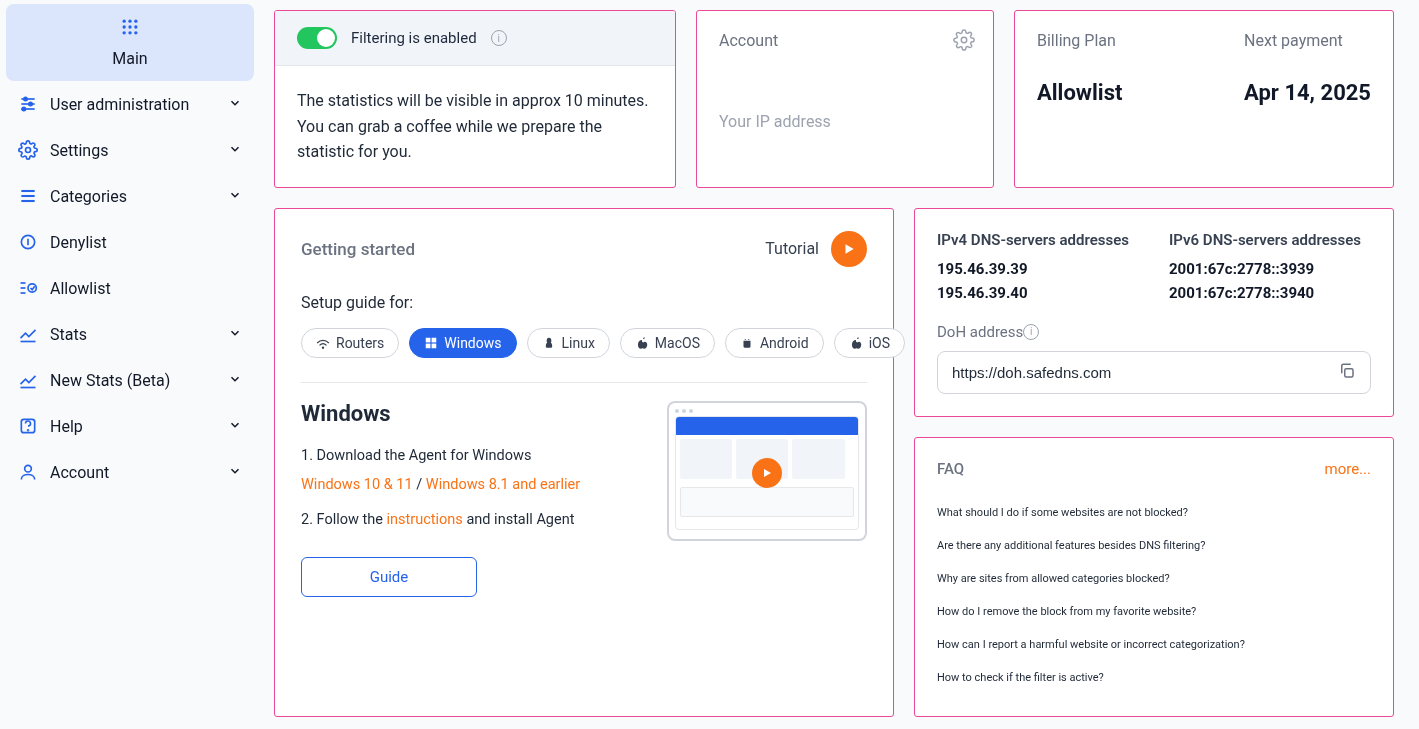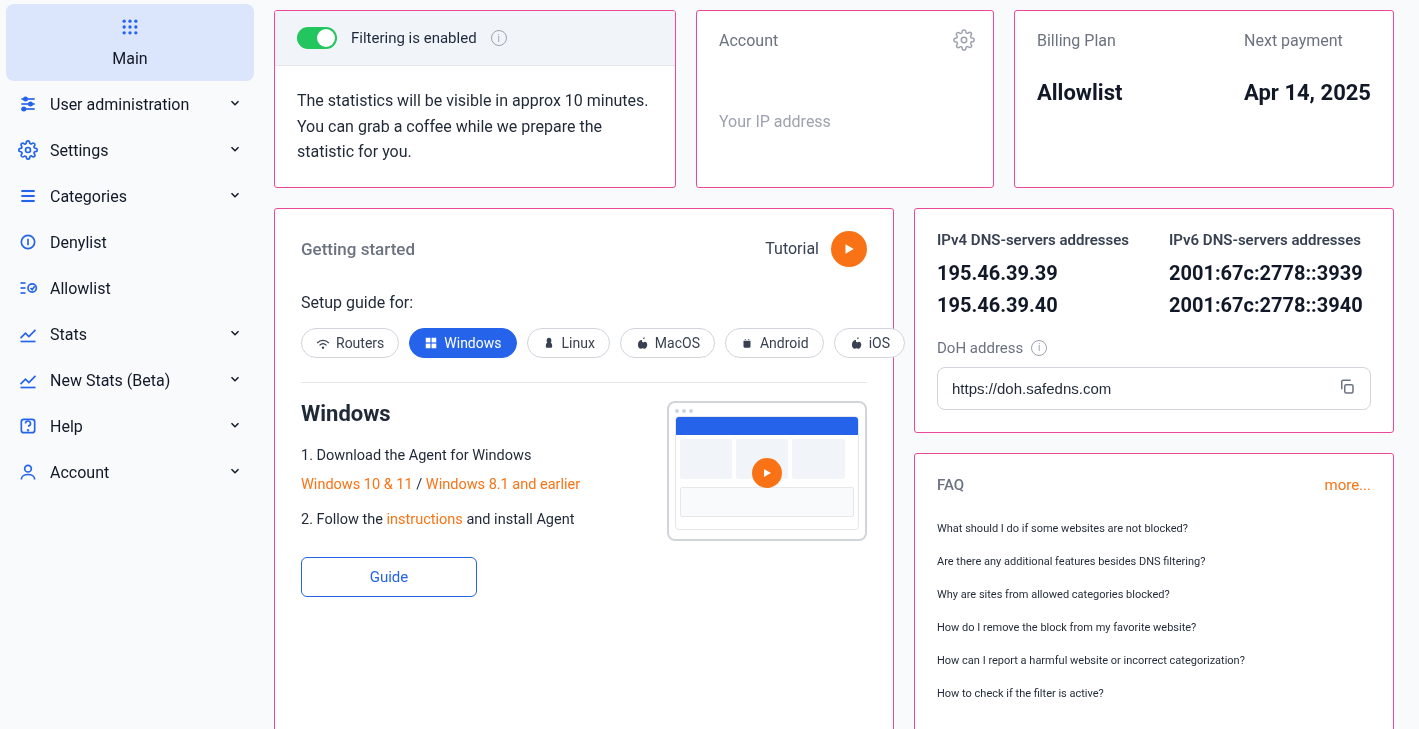--- a/index.html
+++ b/index.html
@@ -111,22 +111,22 @@
 .thumb-dots { display: flex; gap: 3px; margin-bottom: 3px; }
 .thumb-dots span { width: 4px; height: 4px; border-radius: 50%; background: #cbd5e1; }
 .thumb-inner { border: 1px solid #e5e7eb; border-radius: 4px; height: calc(100% - 10px); position: relative; overflow: hidden; }
 .thumb-bar { height: 18px; background: #2563eb; }
 .thumb-play { position: absolute; top: 50%; left: 50%; transform: translate(-50%,-50%); width: 30px; height: 30px; background: #f97316; border-radius: 50%; display: flex; align-items: center; justify-content: center; }
 .right-col { width: 480px; display: flex; flex-direction: column; gap: 20px; }
 .dns-card { padding: 22px; }
 .dns-row { display: flex; gap: 30px; margin-bottom: 18px; }
 .dns-col { flex: 1; }
 .dns-label { color: #374151; font-size: 15px; font-weight: 600; margin-bottom: 8px; }
-.dns-val { font-size: 20px; font-weight: 700; color: #111827; line-height: 1.6; }
-.doh-label { color: #6b7280; font-size: 15px; display: flex; align-items: center; gap: 8px; margin-bottom: 10px; }
+.dns-val { font-size: 15px; font-weight: 700; color: #111827; line-height: 1.6; }
+.doh-label { color: #6b7280; font-size: 15px; display: flex; align-items: center; margin-bottom: 10px; }
 .doh-input {
   display: flex; align-items: center; justify-content: space-between;
   border: 1px solid #d1d5db; border-radius: 8px; padding: 10px 14px;
 }
 .doh-input input { border: none; outline: none; font-size: 15px; flex: 1; color: #1f2937; background: transparent; }
 .copy-ic { color: #6b7280; cursor: pointer; }
 .faq-card { padding: 22px; }
 .faq-head { display: flex; justify-content: space-between; align-items: flex-end; margin-bottom: 18px; }
 .faq-title { color: #6b7280; font-size: 15px; font-weight: 500; }
 .more-link { color: #f97316; font-size: 15px; cursor: pointer; }

